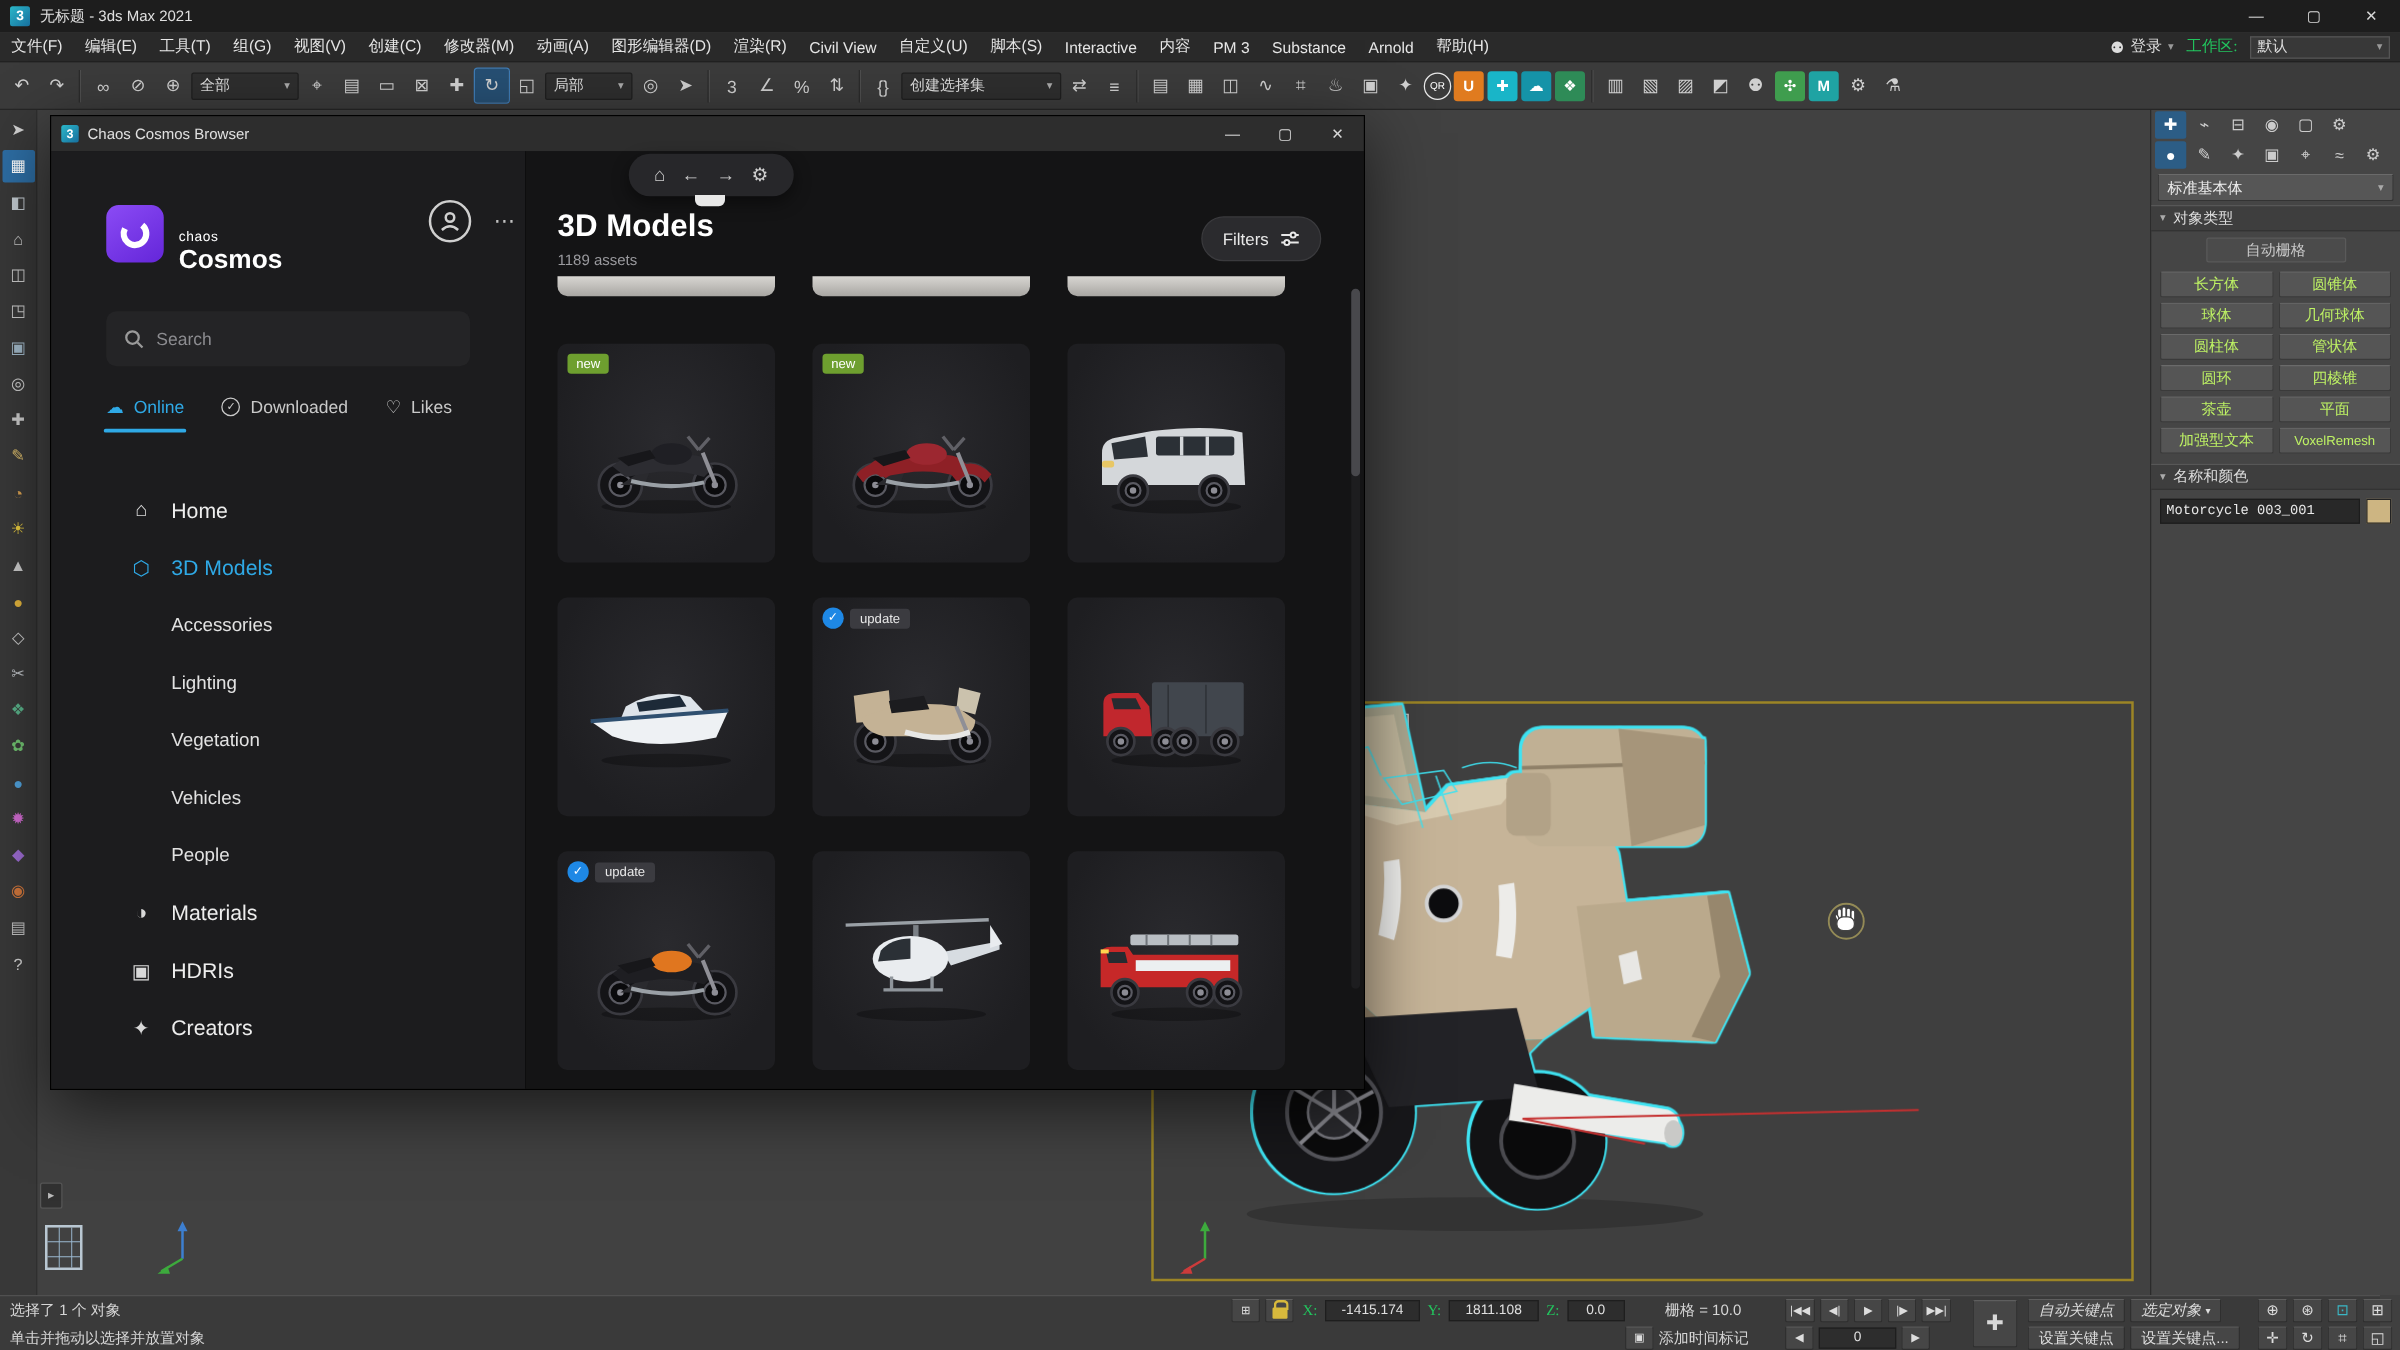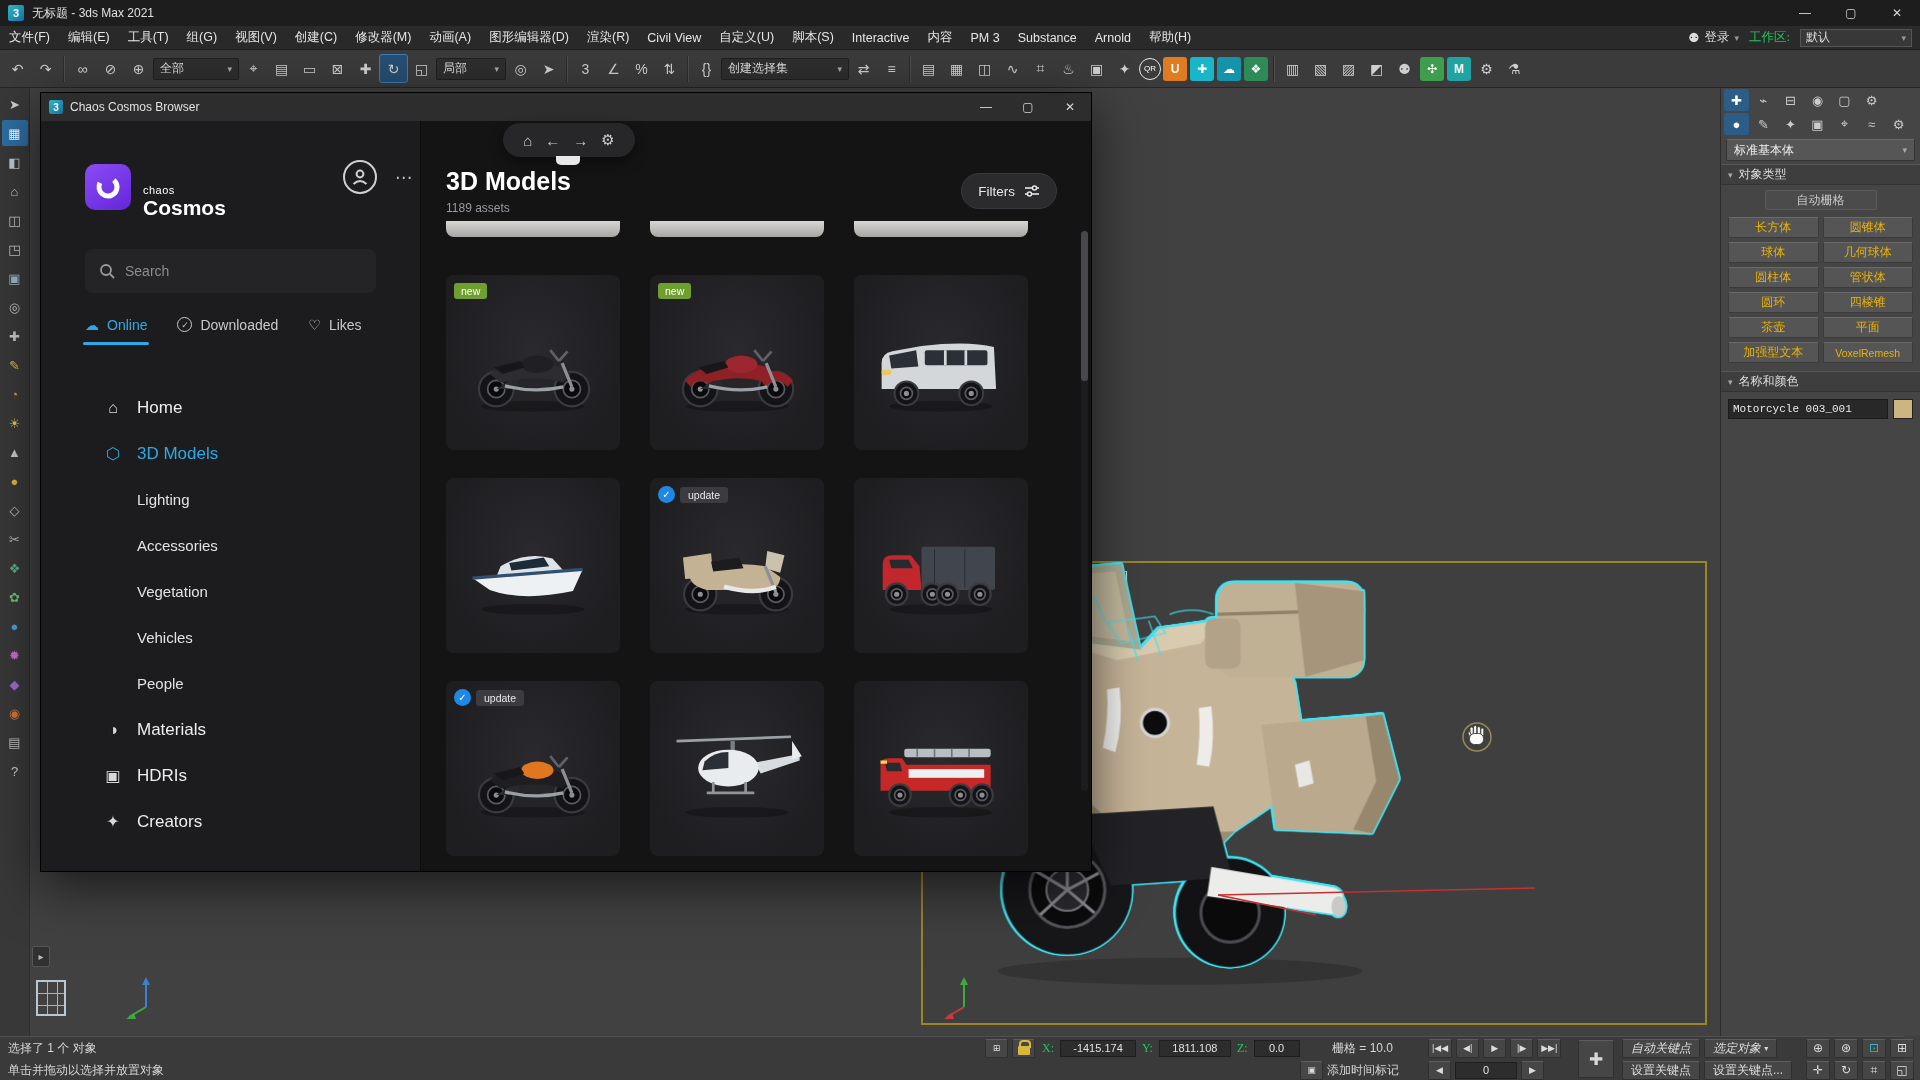--- a/index.html
+++ b/index.html
@@ -41,21 +41,21 @@
 .cmd-panel{position:absolute;right:0;top:88px;width:200px;bottom:44px;background:#454545;border-left:1px solid #2b2b2b;font-size:12px;color:#e2e2e2;}
 .cp-row{display:flex;height:24px;align-items:center;padding:0 3px;gap:2px;}
 .cp-tab{width:25px;height:22px;display:flex;align-items:center;justify-content:center;color:#ccc;font-size:13px;border-radius:2px;}
 .cp-tab.active{background:#2c5d86;color:#fff;}
 .cp-drop{margin:3px 5px;height:22px;background:#565656;border:1px solid #333;border-top-color:#6a6a6a;border-radius:2px;display:flex;align-items:center;justify-content:space-between;padding:0 7px;color:#eee;}
 .rollout-h{height:21px;background:#3e3e3e;border-top:1px solid #575757;border-bottom:1px solid #333;display:flex;align-items:center;gap:6px;padding:0 7px;color:#ddd;}
 .rollout-h .arrow{font-size:9px;color:#aaa;}
 .autogrid-row{display:flex;justify-content:center;padding:5px 0 2px 0;}
 .autogrid-btn{min-width:112px;height:20px;border:1px solid #5a5a5a;border-radius:2px;background:#4b4b4b;color:#c9c9c9;display:flex;align-items:center;justify-content:center;font-size:12px;}
 .obj-grid{display:grid;grid-template-columns:1fr 1fr;gap:4px;padding:5px 7px 8px 7px;}
-.obj-btn{height:21px;background:#555555;border:1px solid #3a3a3a;border-top-color:#6a6a6a;border-radius:2px;display:flex;align-items:center;justify-content:center;color:#eab308;font-size:12px;white-space:nowrap;overflow:hidden;}
+.obj-btn{height:21px;background:#555555;border:1px solid #3a3a3a;border-top-color:#6a6a6a;border-radius:2px;display:flex;align-items:center;justify-content:center;color:#bef264;font-size:12px;white-space:nowrap;overflow:hidden;}
 .name-row{display:flex;align-items:center;gap:5px;padding:7px;}
 .name-input{flex:1;height:20px;background:#282828;border:1px solid #1c1c1c;color:#e8e8e8;font-size:11px;padding:0 4px;font-family:"Liberation Mono","DejaVu Sans Mono",monospace;}
 .color-swatch{width:20px;height:20px;background:var(--name-swatch,#cdb582);border:1px solid #222;}
 
 
 .statusbar{position:absolute;left:0;right:16px;bottom:0;height:44px;background:#3a3a3a;border-top:1px solid #505050;color:#d6d6d6;font-size:12px;}
 .sb-row{position:relative;height:22px;}
 .sb-abs{position:absolute;top:0;height:22px;display:flex;align-items:center;gap:4px;}
 .sb-btn{height:19px;min-width:23px;background:#464646;border:1px solid #2f2f2f;border-top-color:#5e5e5e;border-radius:2px;display:flex;align-items:center;justify-content:center;font-size:9px;color:#ddd;padding:0 3px;flex:none;}
 .sb-txtbtn{font-size:12px;padding:0 8px;}
@@ -527,24 +527,24 @@
       <div class="nav-list" id="cw-nav">
           <div class="nav-item">
             <span class="nico">⌂</span>
             <span>Home</span>
           </div>
           <div class="nav-item active">
             <span class="nico">⬡</span>
             <span>3D Models</span>
           </div>
           <div class="nav-item indent">
+            <span>Accessories</span>
+          </div>
+          <div class="nav-item indent">
             <span>Lighting</span>
-          </div>
-          <div class="nav-item indent">
-            <span>Accessories</span>
           </div>
           <div class="nav-item indent">
             <span>Vegetation</span>
           </div>
           <div class="nav-item indent">
             <span>Vehicles</span>
           </div>
           <div class="nav-item indent">
             <span>People</span>
           </div>

